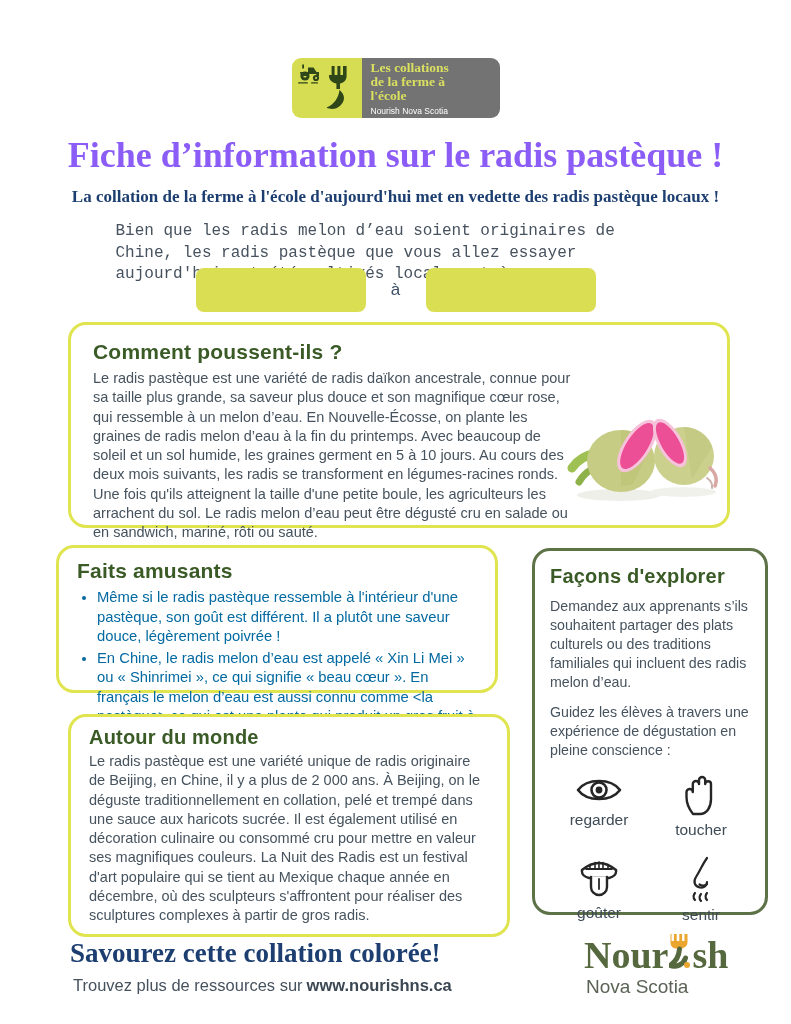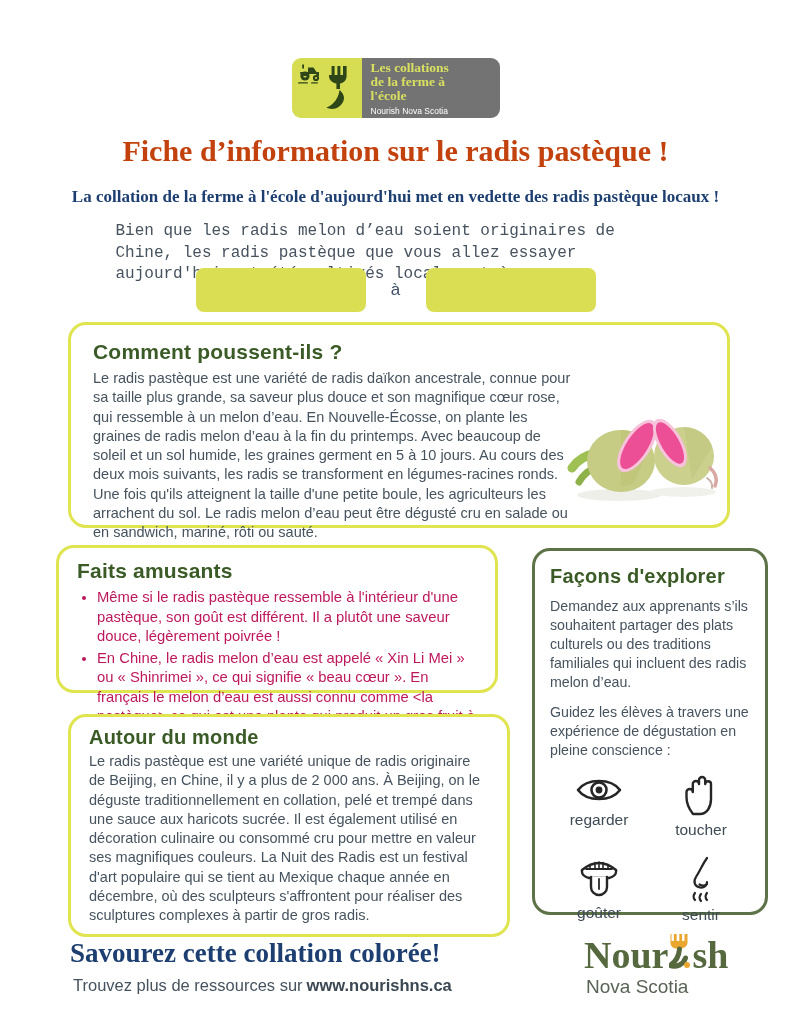--- a/index.html
+++ b/index.html
@@ -26,21 +26,21 @@
   .badge-title {
     font-family:"Liberation Serif", serif; font-weight:bold;
     color:#d9e060; font-size:13.5px; line-height:1.04; white-space:pre-line;
   }
   .badge-sub { color:#ffffff; font-size:8.5px; margin-top:3px; }
 
   
   .main-title {
     position:absolute; top:134px; left:0; width:100%; text-align:center;
     font-family:"Liberation Serif", serif; font-weight:bold;
-    font-size:30px; color:#c2410c;
+    font-size:36px; color:#8b5cf6;
   }
   .sub-title {
     position:absolute; top:187px; left:0; width:100%; text-align:center;
     font-family:"Liberation Serif", serif; font-weight:bold;
     font-size:17px; color:#1c3e70;
   }
   .intro {
     position:absolute; top:221px; left:50%; transform:translateX(-50%);
     width:560px; text-align:left; font-size:16px; line-height:1.35;
     color:#47525f;
@@ -70,21 +70,21 @@
   .box-how   { left:68px;  top:322px; width:662px; height:206px; padding:15px 22px; }
   .box-facts { left:56px;  top:545px; width:442px; height:148px; padding:11px 18px; }
   .box-world { left:68px;  top:714px; width:442px; min-height:201px; padding:9px 18px 8px; }
   .box-explore {
     left:532px; top:548px; width:236px; height:367px;
     border-color:#5e7247; padding:14px 15px;
   }
   .body-text { font-size:14.5px; line-height:1.33; color:#46535e; }
   .box-how .body-text { width:478px; margin-top:5px; }
   .box-facts ul { margin:5px 0 0 20px; }
-  .box-facts li { font-size:14.8px; line-height:1.32; color:#be185d; margin-bottom:2px; }
+  .box-facts li { font-size:14.8px; line-height:1.32; color:#0369a1; margin-bottom:2px; }
   .box-world .body-text { margin-top:3px; }
   .box-world h2 { font-size:20px; }
   .box-explore h2 { font-size:20px; margin-bottom:9px; }
   .box-explore p { font-size:14.2px; line-height:1.33; color:#46535e; margin-bottom:12px; }
 
   .radish-art { position:absolute; right:8px; bottom:16px; }
 
   
   .senses {
     display:grid; grid-template-columns:1fr 1fr; row-gap:16px; column-gap:4px;

